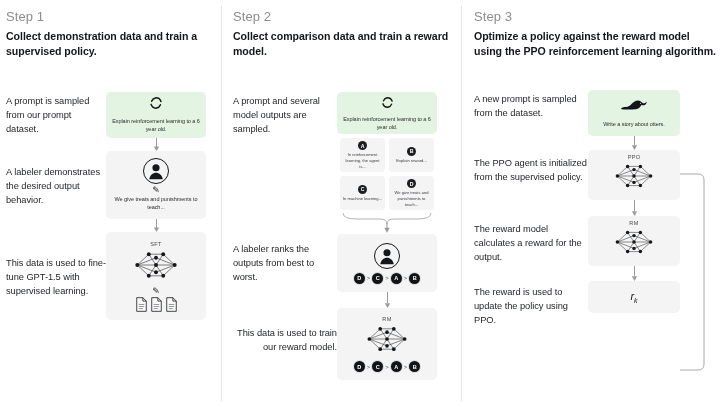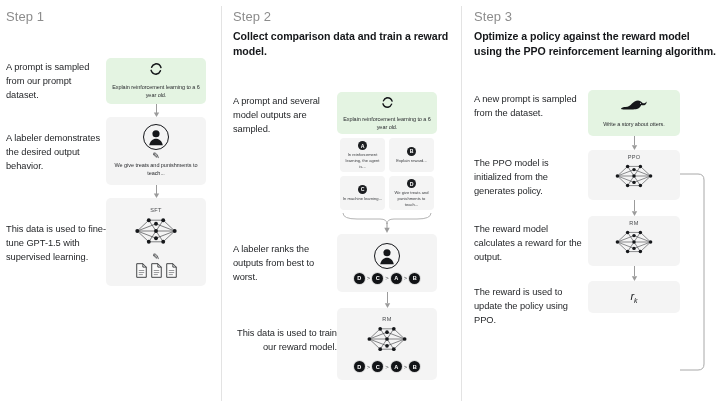--- a/index.html
+++ b/index.html
@@ -187,20 +187,21 @@
 <body>
 
 <div id="diagram">
 
   <div class="divider div1"></div>
   <div class="divider div2"></div>
 
   <div class="column col1">
 
     <div class="step-label">Step 1</div>
+    <div class="step-title">Collect demonstration data and train a supervised policy.</div>
 
     <div class="row" style="margin-top:34px;">
       <div class="caption">A prompt is sampled from our prompt dataset.</div>
       <div class="graphic">
         <div class="card green" style="width:100px;height:46px;">
           <span>
             <svg width="14" height="14" viewBox="0 0 24 24" fill="none" stroke="#15171a" stroke-width="2.6" stroke-linecap="round">
               <path d="M20.5 9.5A9 9 0 0 0 12 3.2"></path>
               <path d="M3.6 14.4A9 9 0 0 0 12 20.8"></path>
               <path d="M19.6 15A9 9 0 0 1 13 20.7"></path>
@@ -444,21 +445,21 @@
         <div class="arrow-v" style="height:14px;">
           <svg width="9" height="14">
               <line x1="4.5" y1="0" x2="4.5" y2="9" stroke="#9b9b9b" stroke-width="1"></line>
               <polygon points="4.5,14 1.8,9.2 7.2,9.2" fill="#9b9b9b"></polygon>
             </svg>
         </div>
       </div>
     </div>
 
     <div class="row">
-      <div class="caption" style="padding-top:6px;">The PPO model is initialized from the generates policy.</div>
+      <div class="caption" style="padding-top:6px;">The PPO agent is initialized from the supervised policy.</div>
       <div class="graphic">
         <div class="card" style="width:92px;height:50px;">
           <div class="card-label">PPO</div>
           <span>
             <svg width="46" height="32" viewBox="0 0 72 50">
               <g stroke="#3b3d40" stroke-width="0.9" fill="none">
                 <path d="M10 25 L26 10 L46 10 L62 25 L46 40 L26 40 Z"></path>
                 <path d="M10 25 L36 15 L62 25 L36 35 Z"></path>
                 <path d="M26 10 L36 25 L46 40 M46 10 L36 25 L26 40"></path>
                 <path d="M10 25 L36 25 L62 25"></path>

